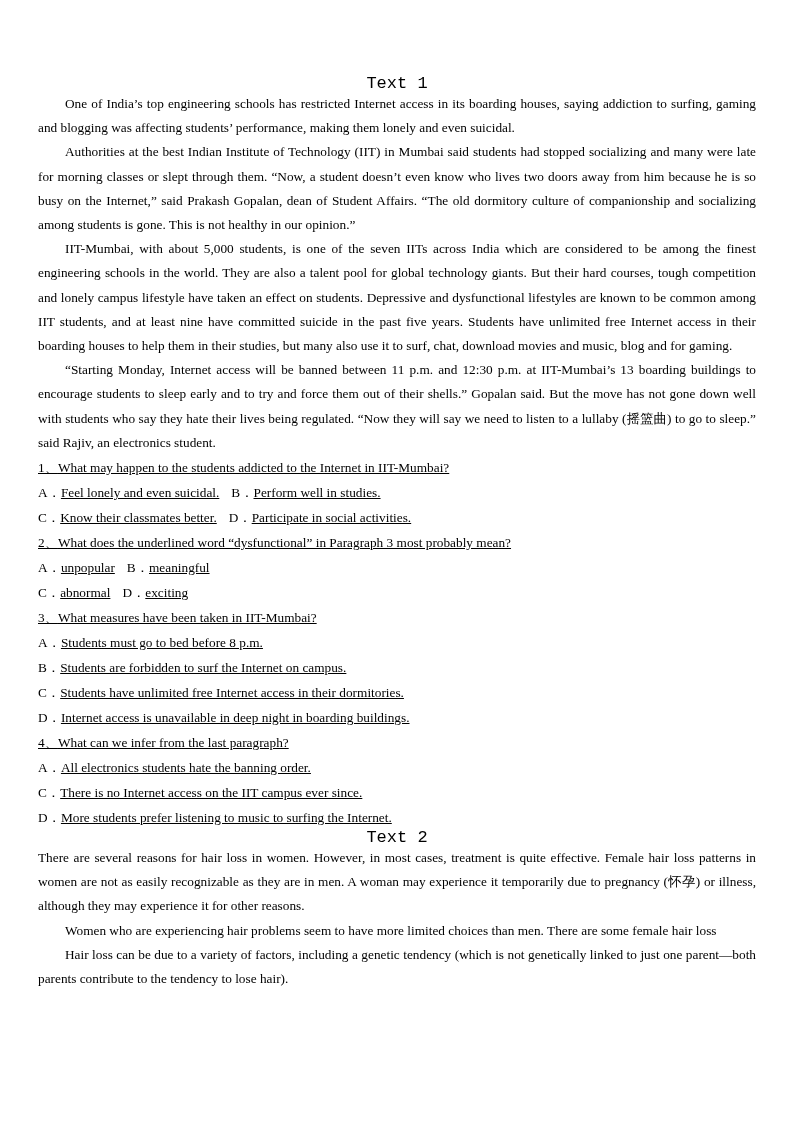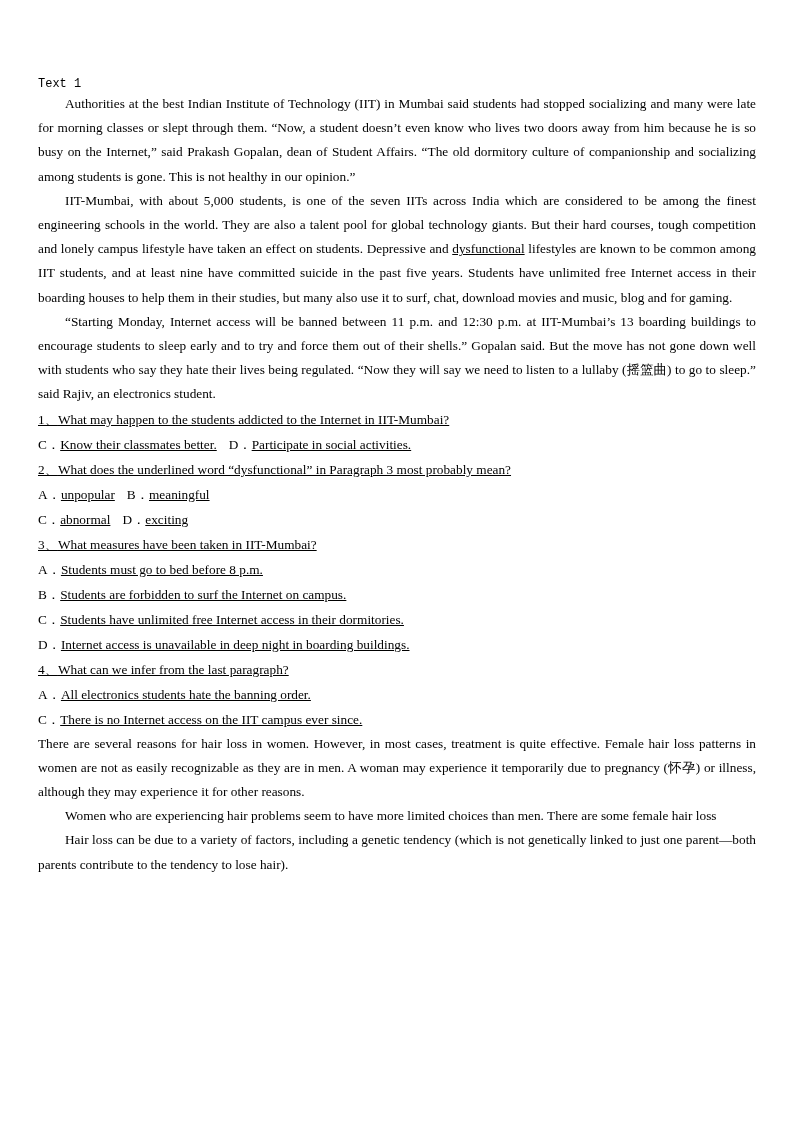--- a/index.html
+++ b/index.html
@@ -2,51 +2,55 @@
 <html><head>
 <meta charset="utf-8">
 <style>
   html, body { margin: 0; padding: 0; background: #ffffff; }
   body {
     width: 794px; height: 1123px; position: relative; overflow: hidden;
     font-family: "Liberation Serif", serif; color: #000; font-size: 13.3px;
   }
   .page { position: absolute; left: 38px; top: 76px; width: 718px; }
   .heading {
-    text-align: left; font-family: "Liberation Mono", monospace; font-size: 12px;
+    text-align: center; font-family: "Liberation Mono", monospace; font-size: 17px;
     line-height: 16px; height: 16px;
   }
   .para { line-height: 24.2px; margin: 0; text-align: justify; }
   .indent { text-indent: 27px; }
   .line { line-height: 25px; height: 25px; white-space: nowrap; text-decoration: underline; }
-  .u { text-decoration: underline; }
+  .u { }
   .opt-gap { display: inline-block; width: 12px; }
   .lbl { display: inline-block; }
 </style>
 </head>
 <body>
 
 <div class="page">
   <div class="heading">Text 1</div>
+  <p class="para indent">One of India’s top engineering schools has restricted Internet access in its boarding houses, saying addiction to surfing, gaming and blogging was affecting students’ performance, making them lonely and even suicidal.</p>
   <p class="para indent">Authorities at the best Indian Institute of Technology (IIT) in Mumbai said students had stopped socializing and many were late for morning classes or slept through them. “Now, a student doesn’t even know who lives two doors away from him because he is so busy on the Internet,” said Prakash Gopalan, dean of Student Affairs. “The old dormitory culture of companionship and socializing among students is gone. This is not healthy in our opinion.”</p>
   <p class="para indent"><span>IIT-Mumbai, with about 5,000 students, is one of the seven IITs across India which are considered to be among the finest engineering schools in the world. They are also a talent pool for global technology giants. But their hard courses, tough competition and lonely campus lifestyle have taken an effect on students. Depressive and </span><span class="u">dysfunctional</span><span> lifestyles are known to be common among IIT students, and at least nine have committed suicide in the past five years. Students have unlimited free Internet access in their boarding houses to help them in their studies, but many also use it to surf, chat, download movies and music, blog and for gaming.</span></p>
   <p class="para indent">“Starting Monday, Internet access will be banned between 11 p.m. and 12:30 p.m. at IIT-Mumbai’s 13 boarding buildings to encourage students to sleep early and to try and force them out of their shells.” Gopalan said. But the move has not gone down well with students who say they hate their lives being regulated. “Now they will say we need to listen to a lullaby (摇篮曲) to go to sleep.” said Rajiv, an electronics student.</p>
 
   <div id="questions">
       <div class="line"><span>1、</span><span>What may happen to the students addicted to the Internet in IIT-Mumbai?</span></div>
+      <div class="line"><span><span class="lbl">A．</span><span>Feel lonely and even suicidal.</span></span><span class="opt-gap"></span><span><span class="lbl">B．</span><span>Perform well in studies.</span></span></div>
       <div class="line"><span><span class="lbl">C．</span><span>Know their classmates better.</span></span><span class="opt-gap"></span><span><span class="lbl">D．</span><span>Participate in social activities.</span></span></div>
       <div class="line"><span>2、</span><span>What does the underlined word “dysfunctional” in Paragraph 3 most probably mean?</span></div>
       <div class="line"><span><span class="lbl">A．</span><span>unpopular</span></span><span class="opt-gap"></span><span><span class="lbl">B．</span><span>meaningful</span></span></div>
       <div class="line"><span><span class="lbl">C．</span><span>abnormal</span></span><span class="opt-gap"></span><span><span class="lbl">D．</span><span>exciting</span></span></div>
       <div class="line"><span>3、</span><span>What measures have been taken in IIT-Mumbai?</span></div>
       <div class="line"><span><span class="lbl">A．</span><span>Students must go to bed before 8 p.m.</span></span></div>
       <div class="line"><span><span class="lbl">B．</span><span>Students are forbidden to surf the Internet on campus.</span></span></div>
       <div class="line"><span><span class="lbl">C．</span><span>Students have unlimited free Internet access in their dormitories.</span></span></div>
       <div class="line"><span><span class="lbl">D．</span><span>Internet access is unavailable in deep night in boarding buildings.</span></span></div>
       <div class="line"><span>4、</span><span>What can we infer from the last paragraph?</span></div>
       <div class="line"><span><span class="lbl">A．</span><span>All electronics students hate the banning order.</span></span></div>
       <div class="line"><span><span class="lbl">C．</span><span>There is no Internet access on the IIT campus ever since.</span></span></div>
+      <div class="line"><span><span class="lbl">D．</span><span>More students prefer listening to music to surfing the Internet.</span></span></div>
     </div>
 
+  <div class="heading">Text 2</div>
   <p class="para">There are several reasons for hair loss in women. However, in most cases, treatment is quite effective. Female hair loss patterns in women are not as easily recognizable as they are in men. A woman may experience it temporarily due to pregnancy (怀孕) or illness, although they may experience it for other reasons.</p>
   <p class="para indent">Women who are experiencing hair problems seem to have more limited choices than men. There are some female hair loss</p>
   <p class="para indent">Hair loss can be due to a variety of factors, including a genetic tendency (which is not genetically linked to just one parent—both parents contribute to the tendency to lose hair).</p>
 </div>
 
 </body></html>

